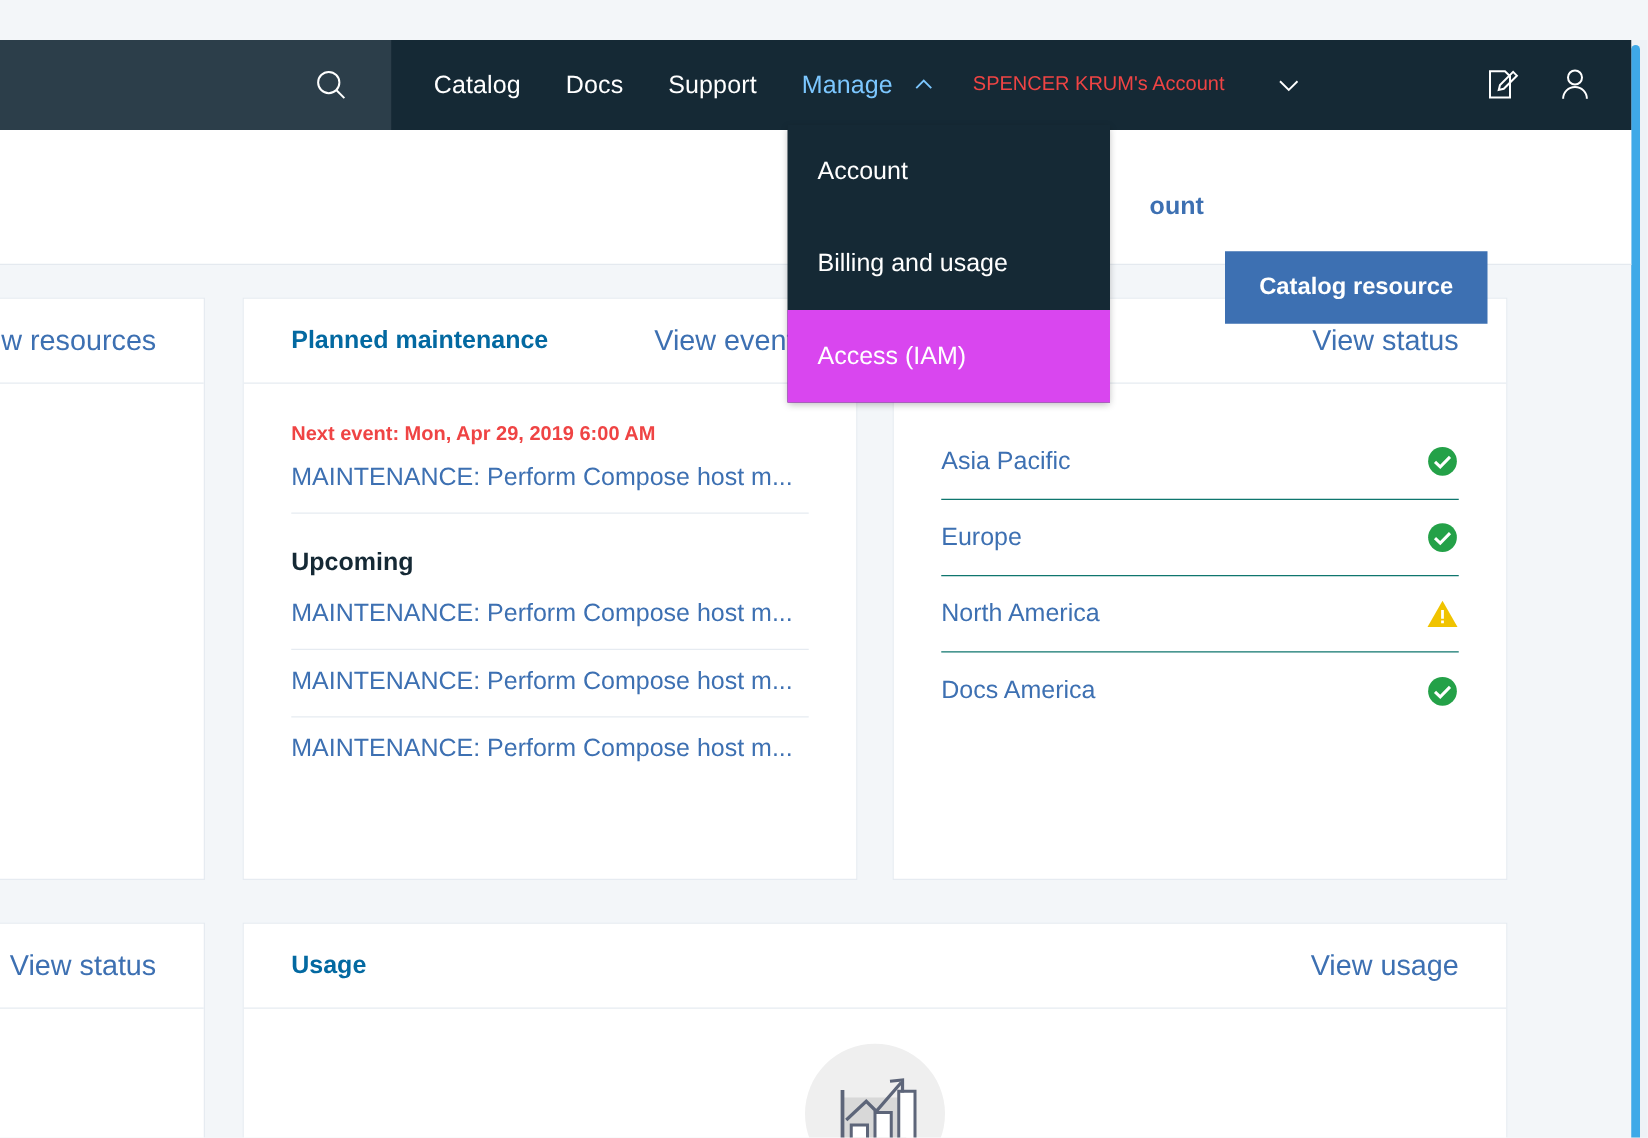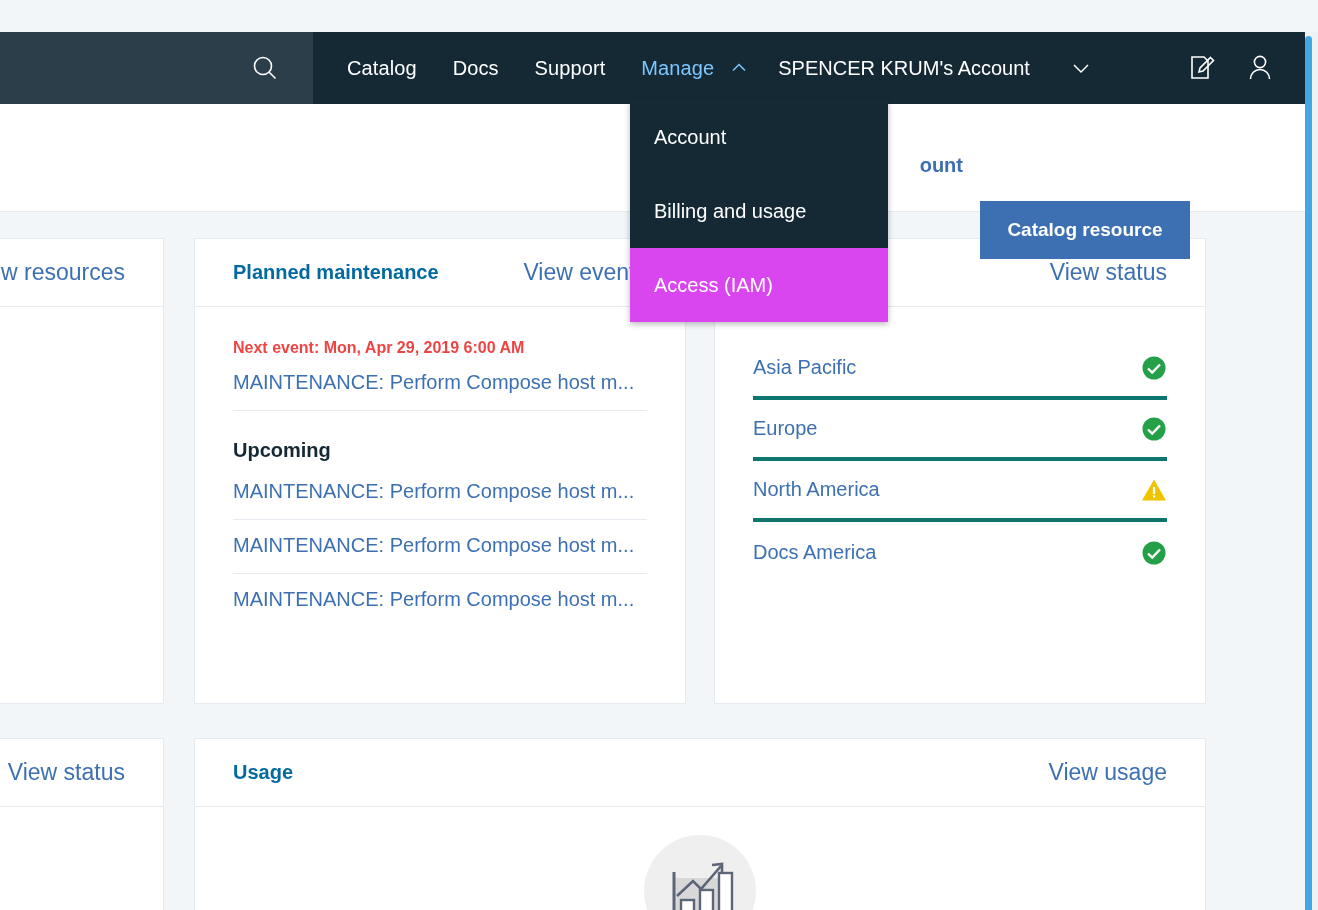--- a/index.html
+++ b/index.html
@@ -46,21 +46,21 @@
     cursor: pointer;
     white-space: nowrap;
     letter-spacing: .1px;
   }
   .nav-item.manage { color: #7cc7ff; padding-right: 8px; }
   .caret-up, .caret-down {
     display: inline-flex; align-items: center; justify-content: center;
     width: 34px; height: 72px; cursor: pointer;
   }
   .acct-name {
-    color: #ffffff; font-size: 20px; white-space: nowrap;
+    color: #ef4444; font-size: 16px; white-space: nowrap;
     line-height: 72px; padding-left: 22px; cursor: pointer;
   }
   .header-icon-btn {
     width: 58px; height: 72px;
     display: flex; align-items: center; justify-content: center;
     cursor: pointer;
   }
   .spacer { flex: 1; }
 
   
@@ -145,21 +145,21 @@
   .upcoming-title {
     font-size: 20px; font-weight: bold; color: #152935;
     padding-top: 28px; padding-bottom: 4px;
   }
 
   
   #card-status { left: 714px; top: 206px; width: 492px; height: 466px; }
   .status-row {
     display: flex; align-items: center; justify-content: space-between;
     height: 61px;
-    border-bottom: 4px solid #0f766e;
+    border-bottom: 1px solid #0f766e;
   }
   .status-row:last-child { border-bottom: 0; }
   .status-row .region { font-size: 20px; color: #3d70b2; cursor: pointer; }
   .status-list { padding-top: 32px; }
 
   
   #card-usage { left: 194px; top: 706px; width: 1012px; height: 230px; }
   .usage-art {
     display: flex; align-items: center; justify-content: center;
     padding-top: 28px;

